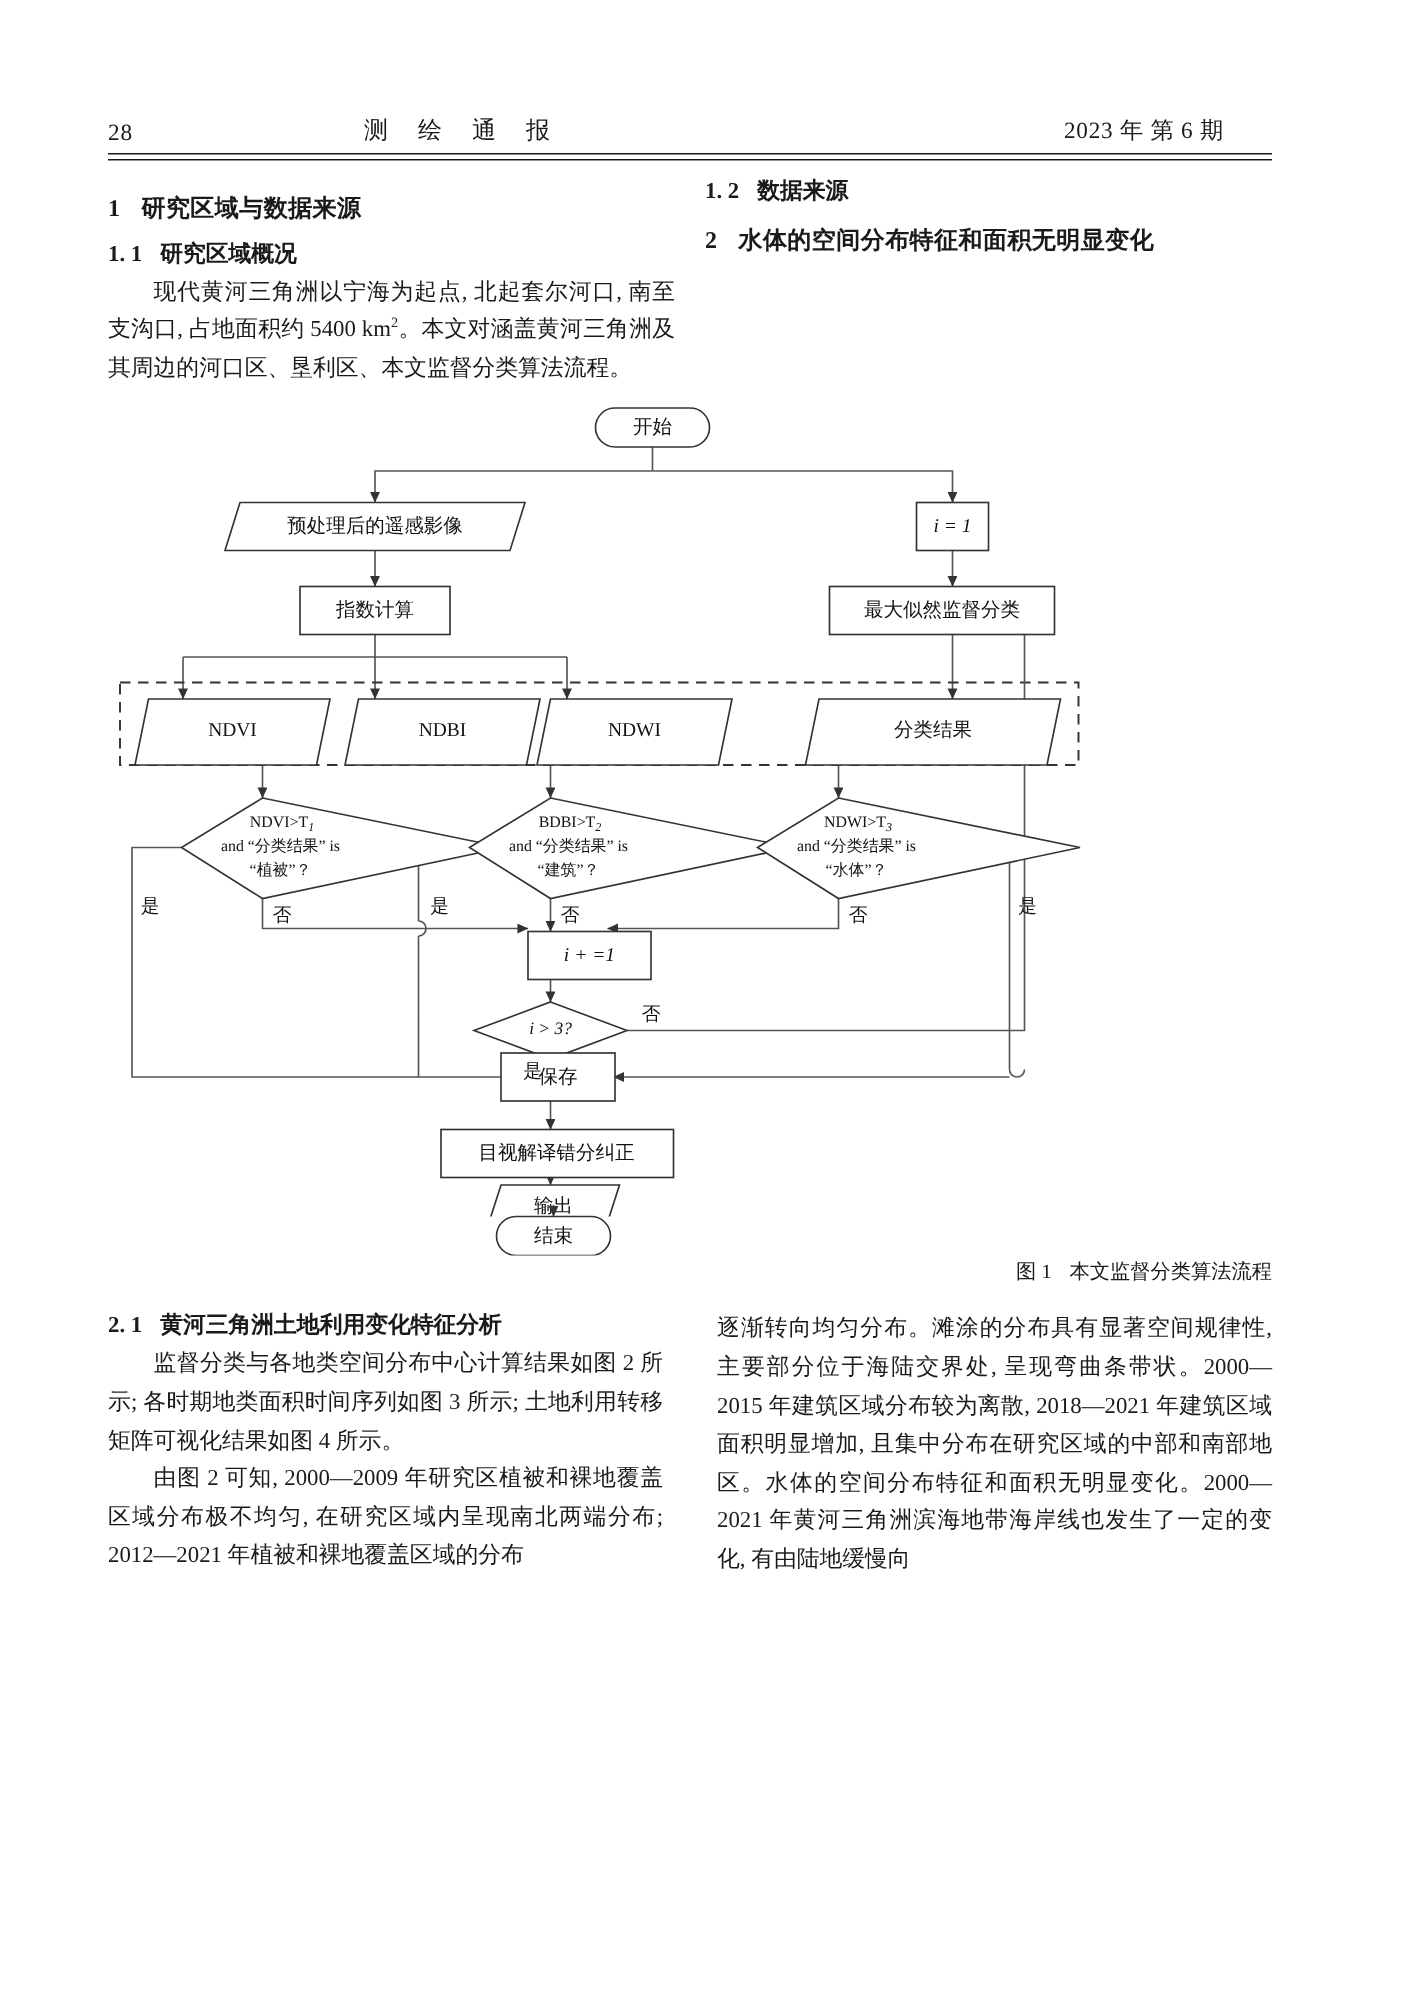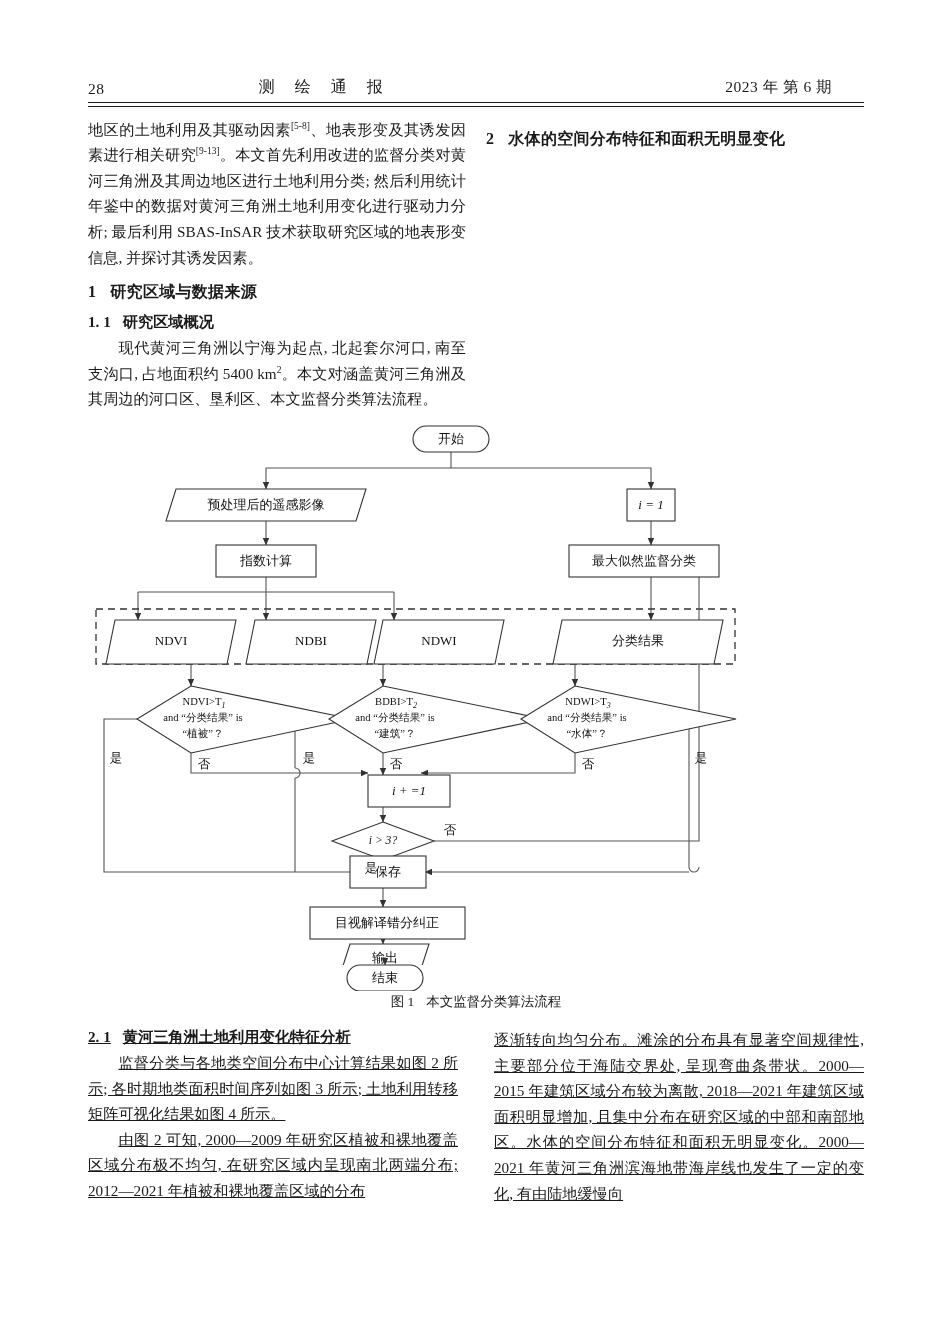--- a/index.html
+++ b/index.html
@@ -6,21 +6,21 @@
   body{
     width:950px;height:1344px;
     background:#ffffff;
     font-family:"Liberation Serif","DejaVu Serif",serif;
     color:#1a1a1a;
     overflow:hidden;
     position:relative;
   }
   .page{
     position:absolute;
-    left:88px;top:0;width:776px;height:1196px;
+    left:72px;top:0;width:776px;height:1196px;
   }
   
   .runhead{
     position:relative;
     height:40px;
     margin-top:58px;
     display:flex;
     align-items:flex-end;
     font-size:15.5px;
   }
@@ -64,21 +64,21 @@
   sup{font-size:9.5px;vertical-align:super;line-height:0;}
   .ital{font-style:italic;}
   
   .figwrap{
     position:relative;
     width:776px;
     height:545px;
     margin:8px 0 0 0;
   }
   .figcap{
-    text-align:center;
+    text-align:right;
     font-size:13.5px;
     margin-top:2px;
   }
   .figcap .lbl{margin-right:12px;}
   svg{display:block;}
   .nodebox{
     fill:#ffffff;stroke:#333;stroke-width:1.1;
   }
   .flowtext{
     font-family:"Liberation Serif","DejaVu Serif",serif;
@@ -93,47 +93,47 @@
     fill:none;stroke:#555;stroke-width:1.1;
   }
   .dashbox{
     fill:none;stroke:#333;stroke-width:1.3;stroke-dasharray:7 5;
   }
   .yn{
     font-family:"Liberation Serif","DejaVu Serif",serif;
     font-size:12.5px;fill:#111;text-anchor:middle;
   }
   
-  .cols2{display:flex;gap:36px;margin-top:10px;text-decoration:underline;}
+  .cols2{display:flex;gap:36px;margin-top:10px;}
 </style>
 </head>
 <body>
 
 <div class="page">
 
   <div class="runhead">
     <div class="rh-left">28</div>
     <div class="rh-mid">测 绘 通 报</div>
     <div class="rh-right">2023 年   第 6 期</div>
   </div>
   <div class="rule-double"></div>
 
   <div class="cols">
 
     <div class="col">
-      <p><span>地区的土地利用及其驱动因素</span><sup>[5-8]</sup><span>、地表形变及其诱发因素进行相关研究</span><sup>[9-13]</sup><span>。本文首先利用改进的监督分类对黄河三角洲及其周边地区进行土地利用分类; 然后利用统计年鉴中的数据对黄河三角洲土地利用变化进行驱动力分析; 最后利用 SBAS-InSAR 技术获取研究区域的地表形变信息, 并探讨其诱发因素。</span></p>
 
       <div class="h1"><span class="num">1</span><span>研究区域与数据来源</span></div>
 
       <div class="h2"><span class="num">1. 1</span><span>研究区域概况</span></div>
 
       <p class="ind"><span>现代黄河三角洲以宁海为起点, 北起套尔河口, 南至支沟口, 占地面积约 5400 km</span><sup>2</sup><span>。本文对涵盖黄河三角洲及其周边的河口区、垦利区、本文监督分类算法流程。</span></p>
     </div>
 
     <div class="col">
+      <div class="h2" style="margin-top:0"><span class="num">1. 2</span><span>数据来源</span></div>
 
 
       <div class="h1"><span class="num">2</span><span>水体的空间分布特征和面积无明显变化</span></div>
 
     </div>
   </div>
 
   <div class="figwrap">
     <svg width="776" height="545" viewBox="0 0 776 545">
       <defs>

